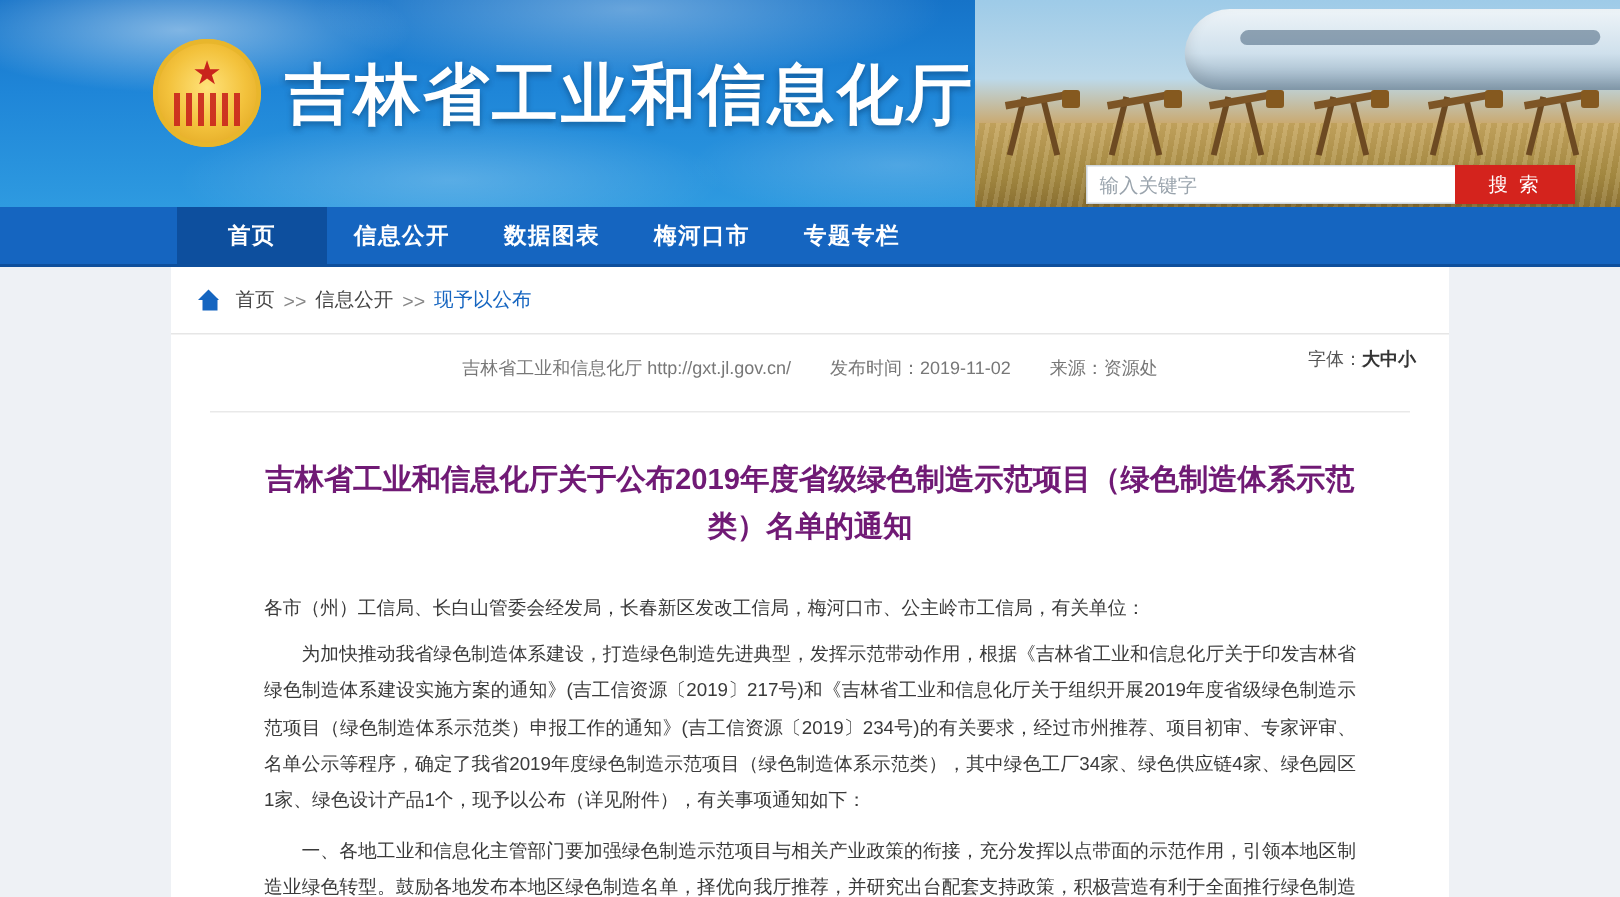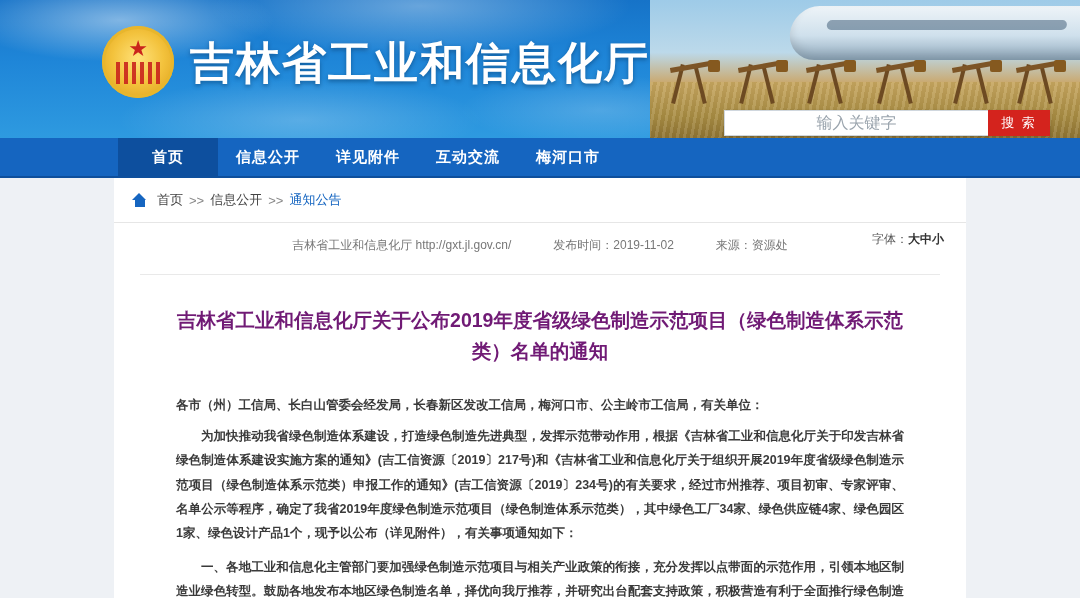--- a/index.html
+++ b/index.html
@@ -111,37 +111,36 @@
     display: flex;
     height: 26px;
     width: 326px;
     box-shadow: 0 1px 3px rgba(0,0,0,.2);
   }
   .searchbar input {
     flex: 1;
     border: 1px solid #d0d7de;
     border-right: none;
     background: #fff;
-    font-size: 16px;
+    font-size: 13px;
     padding: 0 8px;
     color: #333;
     outline: none;
     font-family: "Liberation Sans", sans-serif;
-    text-align: center;
   }
   .searchbar input::placeholder { color: #9aa4ad; }
   .searchbar button {
-    width: 62px;
+    width: 80px;
     border: none;
     background: #d4231d;
     color: #fff;
     font-size: 13px;
     letter-spacing: 2px;
     cursor: pointer;
-    font-family: Liberation Sans, sans-serif;
+    font-family: Liberation Serif, serif;
     text-align: center;
   }
 
   
   .nav {
     height: 40px;
     background: #1565c0;
     display: flex;
     align-items: stretch;
     padding-left: 118px;
@@ -209,21 +208,21 @@
   .crumb .cur { color: #1565c0; }
 
   .meta {
     border-top: 1px solid #e6e6e6;
     padding: 14px 18px 10px;
     font-size: 12px;
     color: #777;
     display: flex;
     align-items: flex-start;
     justify-content: center;
-    gap: 42px;
+    gap: 26px;
     position: relative;
   }
   .meta .source-link { color: #777; }
   .fontsize {
     position: absolute;
     right: 22px;
     top: 8px;
     font-size: 12px;
     color: #555;
   }
@@ -246,21 +245,20 @@
     color: #701a75;
     font-weight: bold;
     font-family: "Liberation Sans", sans-serif;
   }
   .article p {
     margin: 0 0 9px;
     font-size: 12.5px;
     line-height: 1.95;
     color: #3a3a3a;
     text-align: justify;
-    font-weight: bold;
   }
   .article p.indent { text-indent: 2em; }
   .article p.tight { margin-bottom: 6px; }
 </style>
 </head>
 <body>
 
 <div class="banner">
   <div class="banner-clouds"></div>
 
@@ -315,35 +313,35 @@
 
   <div class="searchbar">
     <input type="text" placeholder="输入关键字" style="">
     <button>搜 索</button>
   </div>
 </div>
 
 <div class="nav">
   <div class="nav-item active">首页</div>
   <div class="nav-item">信息公开</div>
-  <div class="nav-item">详见附件</div>
-  <div class="nav-item">互动交流</div>
+  <div class="nav-item">数据图表</div>
   <div class="nav-item">梅河口市</div>
+  <div class="nav-item">专题专栏</div>
 </div>
 
 <div class="page">
   <div class="content">
 
     <div class="crumb">
       <span class="home-icon"></span>
       <a href="#">首页</a>
       <span class="sep">&gt;&gt;</span>
       <a href="#">信息公开</a>
       <span class="sep">&gt;&gt;</span>
-      <a href="#" class="cur">通知公告</a>
+      <a href="#" class="cur">现予以公布</a>
     </div>
 
     <div class="meta">
       <span>
         <span>吉林省工业和信息化厅</span>
         <span class="source-link">http://gxt.jl.gov.cn/</span>
       </span>
       <span>发布时间：2019-11-02</span>
       <span>来源：资源处</span>
 

